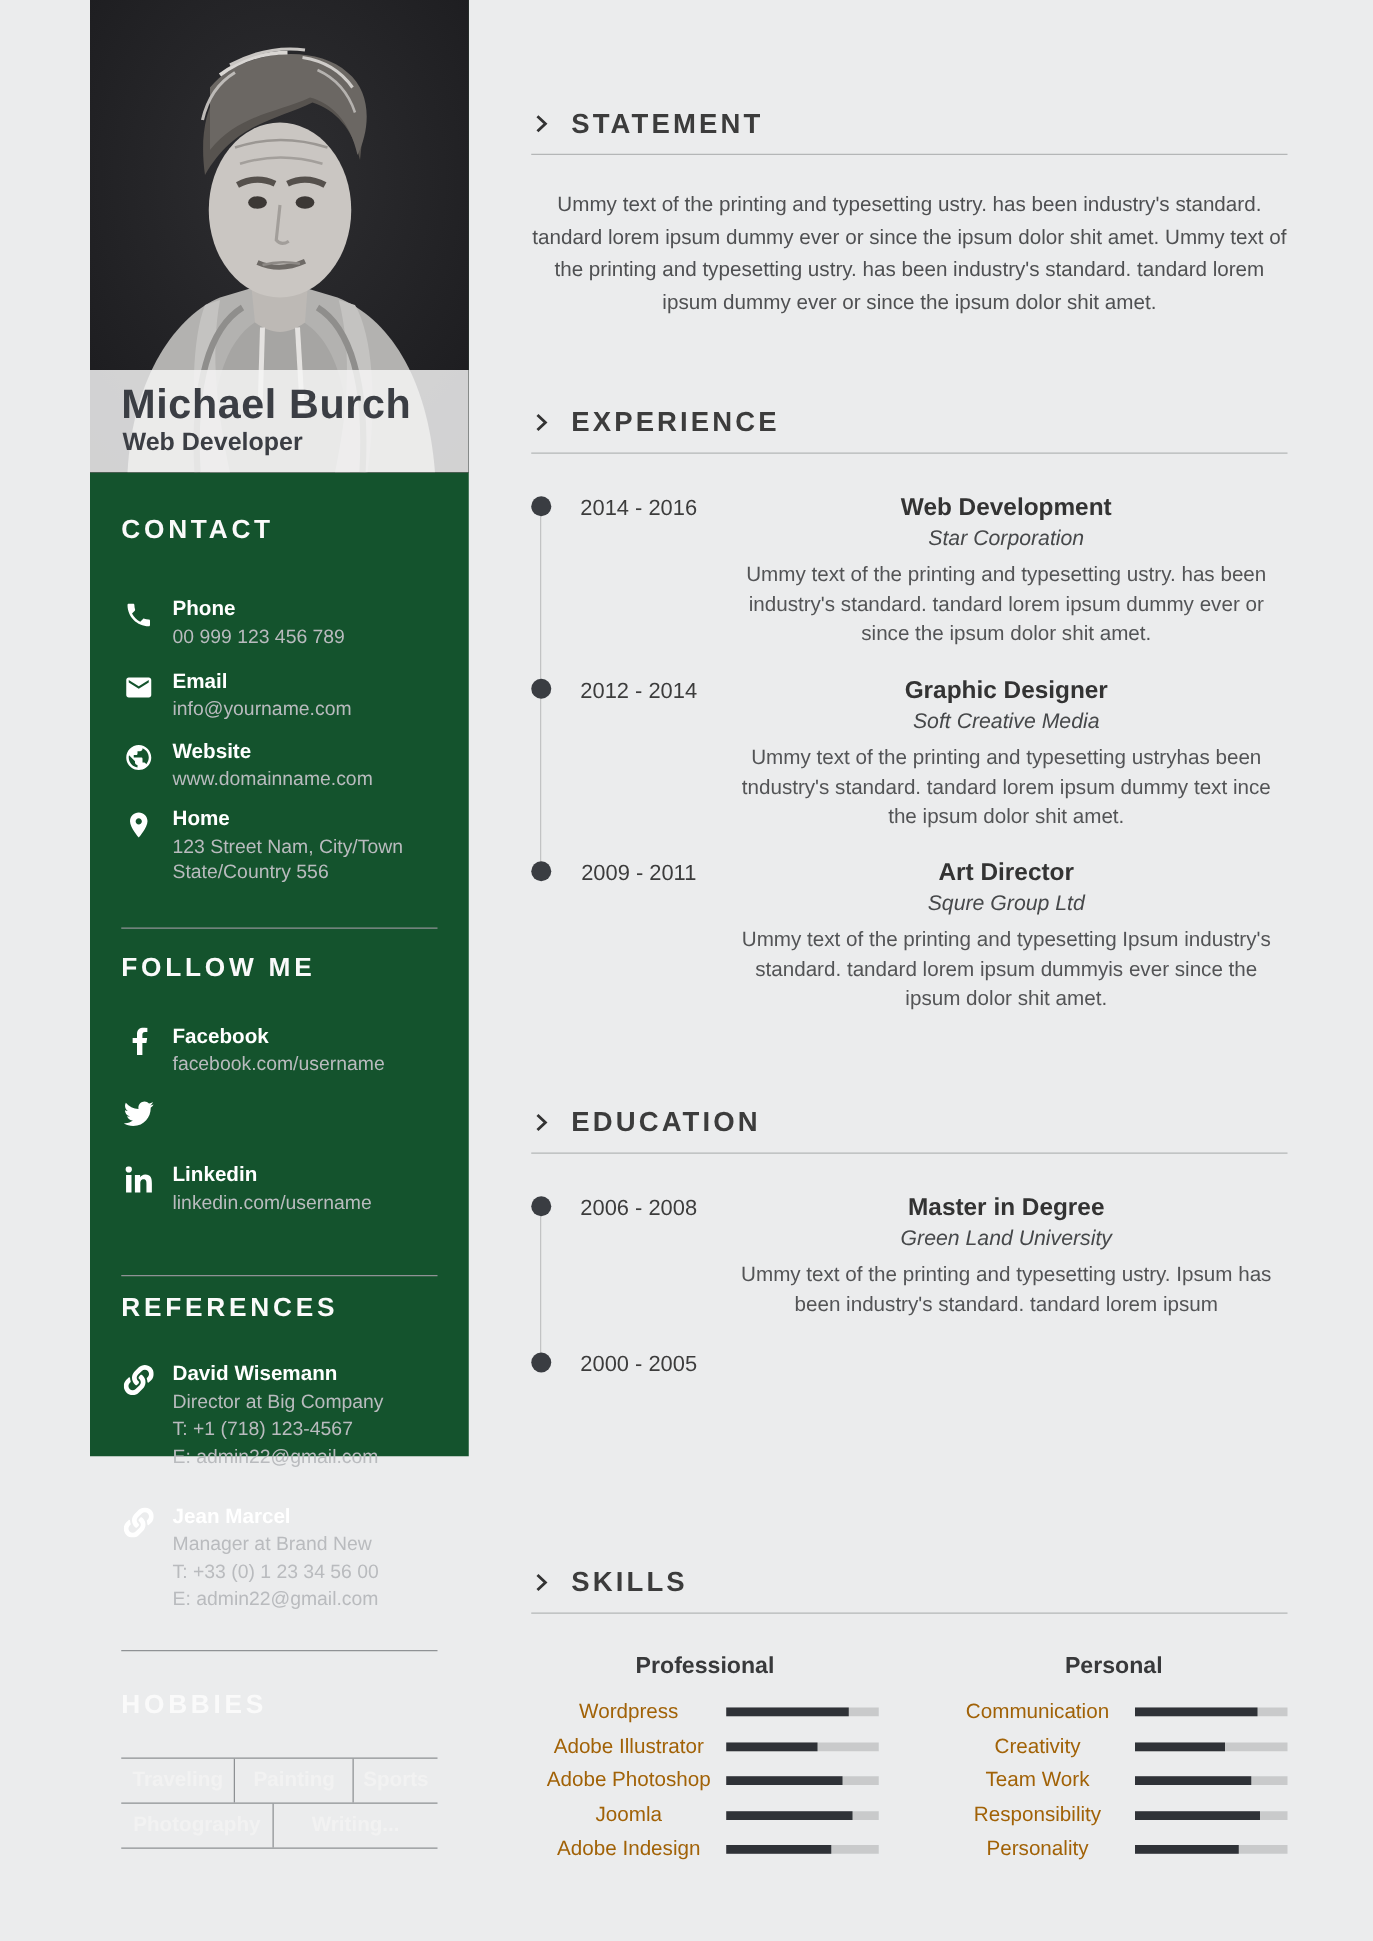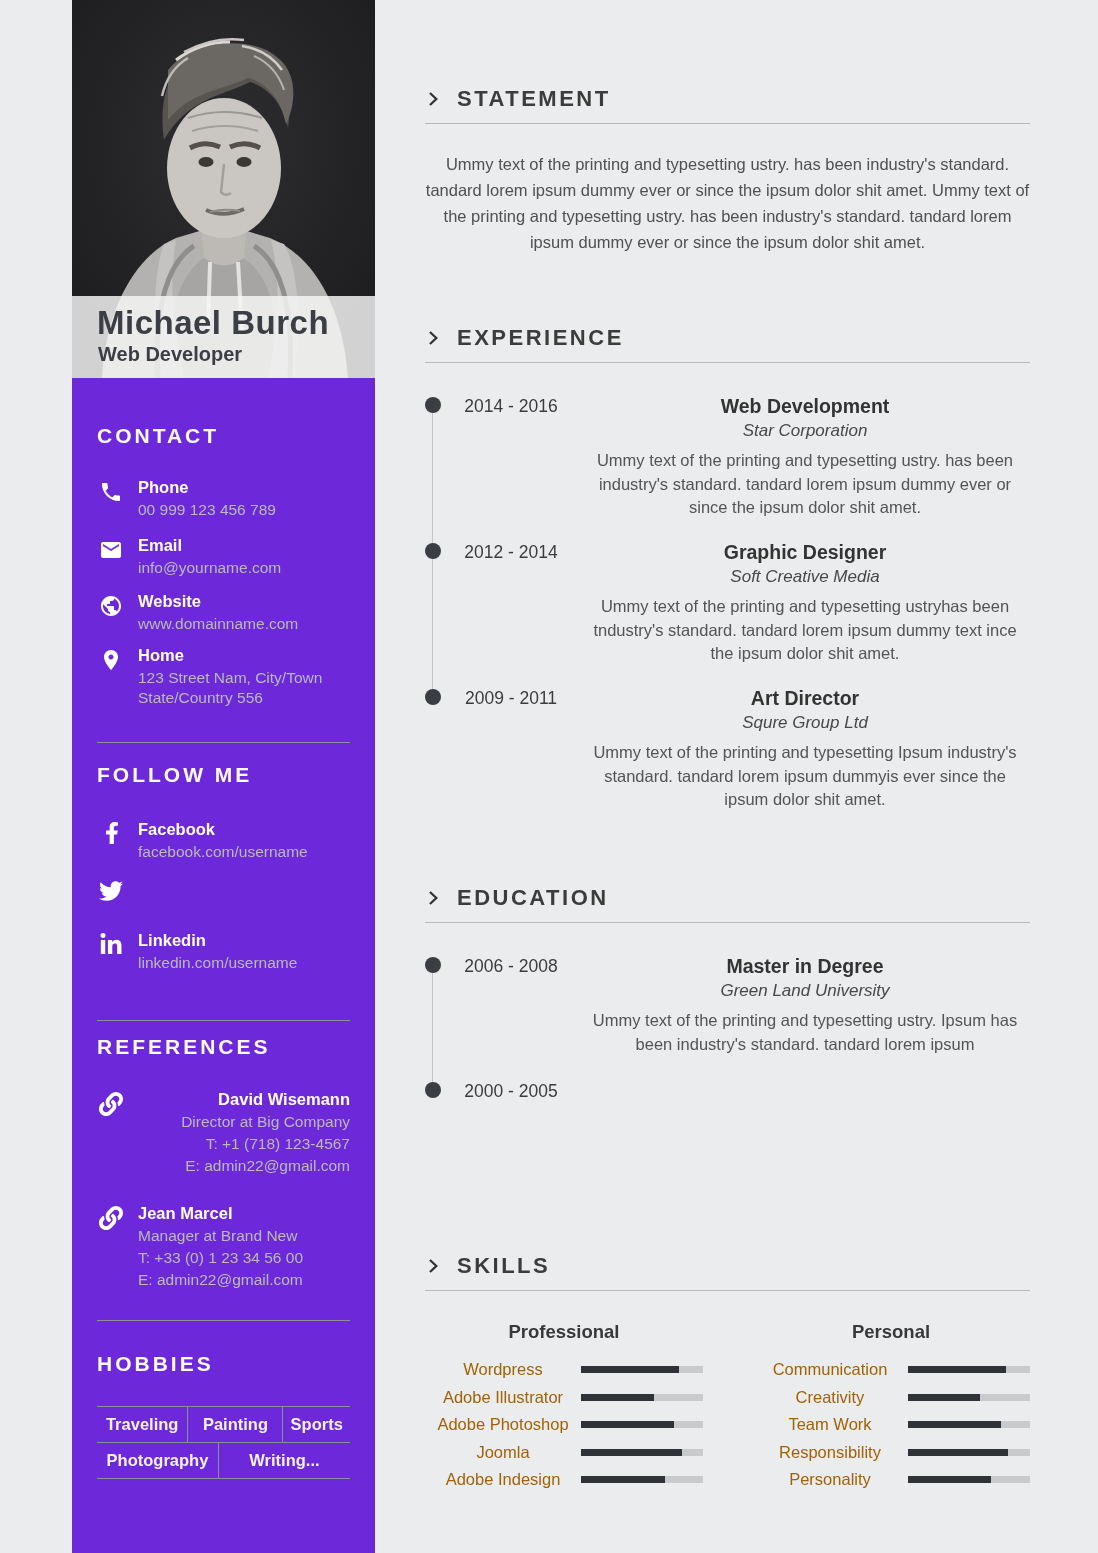--- a/index.html
+++ b/index.html
@@ -1,20 +1,20 @@
 <!DOCTYPE html>
 <html><head>
 <meta charset="utf-8">
 <style>
   html,body{margin:0;padding:0;}
   body{width:1098px;height:1553px;background:#ebeced;font-family:"Liberation Sans",sans-serif;position:relative;overflow:hidden;}
   .page{position:absolute;inset:0;}
 
   
-  .sidebar{position:absolute;left:72px;top:0;width:303px;height:1553px;background:#6d28d9;}
+  .sidebar{position:absolute;left:72px;top:0;width:303px;height:1165px;background:#14532d;}
   .photo{position:absolute;left:0;top:0;width:303px;height:378px;overflow:hidden;background:#222;}
   .photo svg{display:block;}
   .nameband{position:absolute;left:0;bottom:0;width:303px;height:82px;background:rgba(245,245,245,0.84);}
   .name{margin:10px 0 0 25px;font-size:33px;font-weight:700;color:#3b3e44;letter-spacing:.5px;line-height:1.05;}
   .ntitle{margin:2px 0 0 26px;font-size:20px;font-weight:700;color:#3b3e44;}
 
   .sblock{position:absolute;left:25px;width:253px;color:#fff;}
   .shead{font-size:21px;font-weight:600;letter-spacing:3px;color:#fafafa;}
   .sdivider{position:absolute;left:25px;width:253px;border-top:1px solid #90939659;border-top-color:#8f9295;height:0;}
 
@@ -120,21 +120,21 @@
 
         <path d="M138 262 L136 330" stroke="#e4e2e0" stroke-width="4" fill="none"></path>
         <path d="M166 262 L170 330" stroke="#e4e2e0" stroke-width="4" fill="none"></path>
       </svg>
       <div class="nameband">
         <div class="name">Michael Burch</div>
         <div class="ntitle">Web Developer</div>
       </div>
     </div>
 
-    <div class="sblock shead" style="top:424px;">CONTACT</div>
+    <div class="sblock shead" style="top:412px;">CONTACT</div>
 
     <div class="citem" style="top:477px;">
       <span class="cicon">
         <svg viewBox="0 0 24 24">
             <path d="M6.62 10.79c1.44 2.83 3.76 5.14 6.59 6.59l2.2-2.2c.27-.27.67-.36 1.02-.24 1.12.37 2.33.57 3.57.57.55 0 1 .45 1 1V20c0 .55-.45 1-1 1-9.39 0-17-7.61-17-17 0-.55.45-1 1-1h3.5c.55 0 1 .45 1 1 0 1.25.2 2.45.57 3.57.11.35.03.74-.25 1.02l-2.2 2.2z"></path>
           </svg>
       </span>
       <div class="ctext">
         <div class="clabel">Phone</div>
         <div class="cvalue">00 999 123 456 789</div>
@@ -209,21 +209,21 @@
       </span>
       <div class="ctext">
         <div class="clabel">Linkedin</div>
         <div class="cvalue">linkedin.com/username</div>
       </div>
     </div>
 
     <div class="sdivider" style="top:1020px;"></div>
     <div class="sblock shead" style="top:1035px;">REFERENCES</div>
 
-    <div class="citem ref" style="top:1089px;text-align:right;">
+    <div class="citem ref" style="top:1089px;">
       <span class="cicon">
         <svg viewBox="0 0 512 512">
             <path fill="#fff" d="M326.612 185.391c59.747 59.809 58.927 155.698.36 214.59-.11.12-.24.25-.36.37l-67.2 67.2c-59.27 59.27-155.699 59.262-214.96 0-59.27-59.26-59.27-155.7 0-214.96l37.106-37.106c9.84-9.84 26.786-3.3 27.294 10.606.648 17.722 3.826 35.527 9.69 52.721 1.986 5.822.567 12.262-3.783 16.612l-13.087 13.087c-28.026 28.026-28.905 73.66-1.155 101.96 28.024 28.579 74.086 28.749 102.325.51l67.2-67.19c28.191-28.191 28.073-73.757 0-101.83-3.701-3.694-7.429-6.564-10.341-8.569a16.037 16.037 0 0 1-6.947-12.606c-.396-10.567 3.348-21.456 11.698-29.806l21.054-21.055c5.521-5.521 14.182-6.199 20.584-1.731a152.482 152.482 0 0 1 20.522 17.197zM467.547 44.449c-59.261-59.262-155.69-59.27-214.96 0l-67.2 67.2c-.12.12-.25.25-.36.37-58.566 58.892-59.387 154.781.36 214.59a152.454 152.454 0 0 0 20.521 17.196c6.402 4.468 15.064 3.789 20.584-1.731l21.054-21.055c8.35-8.35 12.094-19.239 11.698-29.806a16.037 16.037 0 0 0-6.947-12.606c-2.912-2.005-6.64-4.875-10.341-8.569-28.073-28.073-28.191-73.639 0-101.83l67.2-67.19c28.239-28.239 74.3-28.069 102.325.51 27.75 28.3 26.872 73.934-1.155 101.96l-13.087 13.087c-4.35 4.35-5.769 10.79-3.783 16.612 5.864 17.194 9.042 34.999 9.69 52.721.509 13.906 17.454 20.446 27.294 10.606l37.106-37.106c59.271-59.259 59.271-155.699.001-214.959z"></path>
           </svg>
       </span>
       <div class="ctext">
         <div class="clabel">David Wisemann</div>
         <div class="refline">Director at Big Company</div>
         <div class="refline">T:  +1 (718) 123-4567</div>
         <div class="refline">E: admin22@gmail.com</div>

